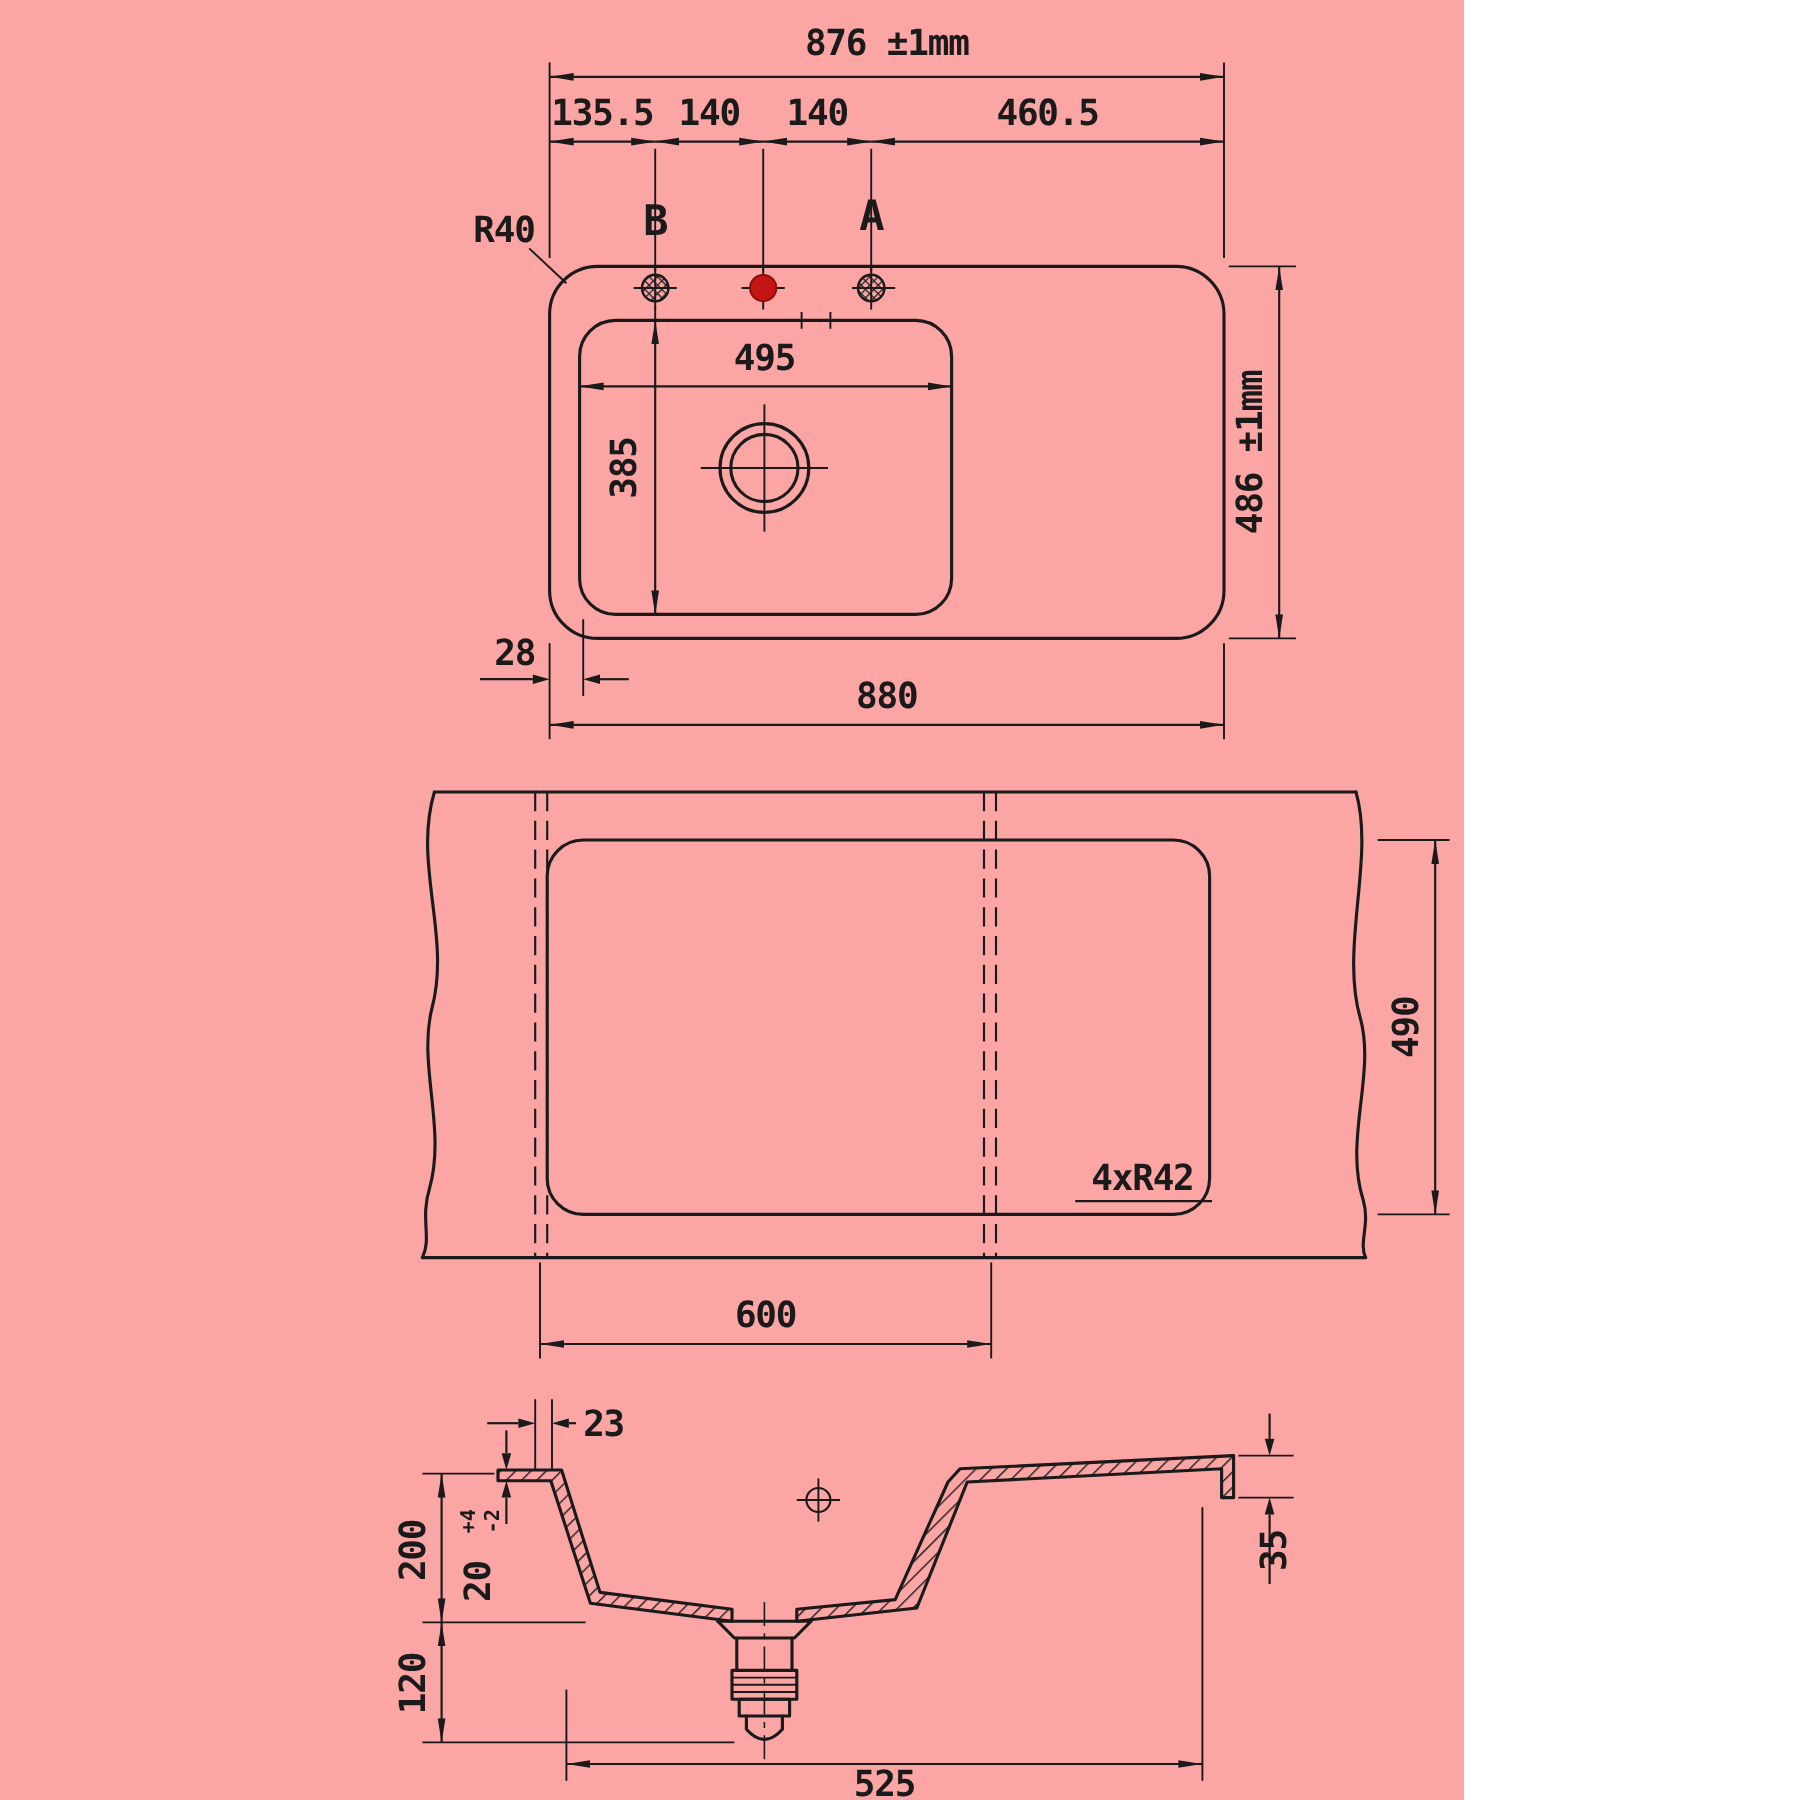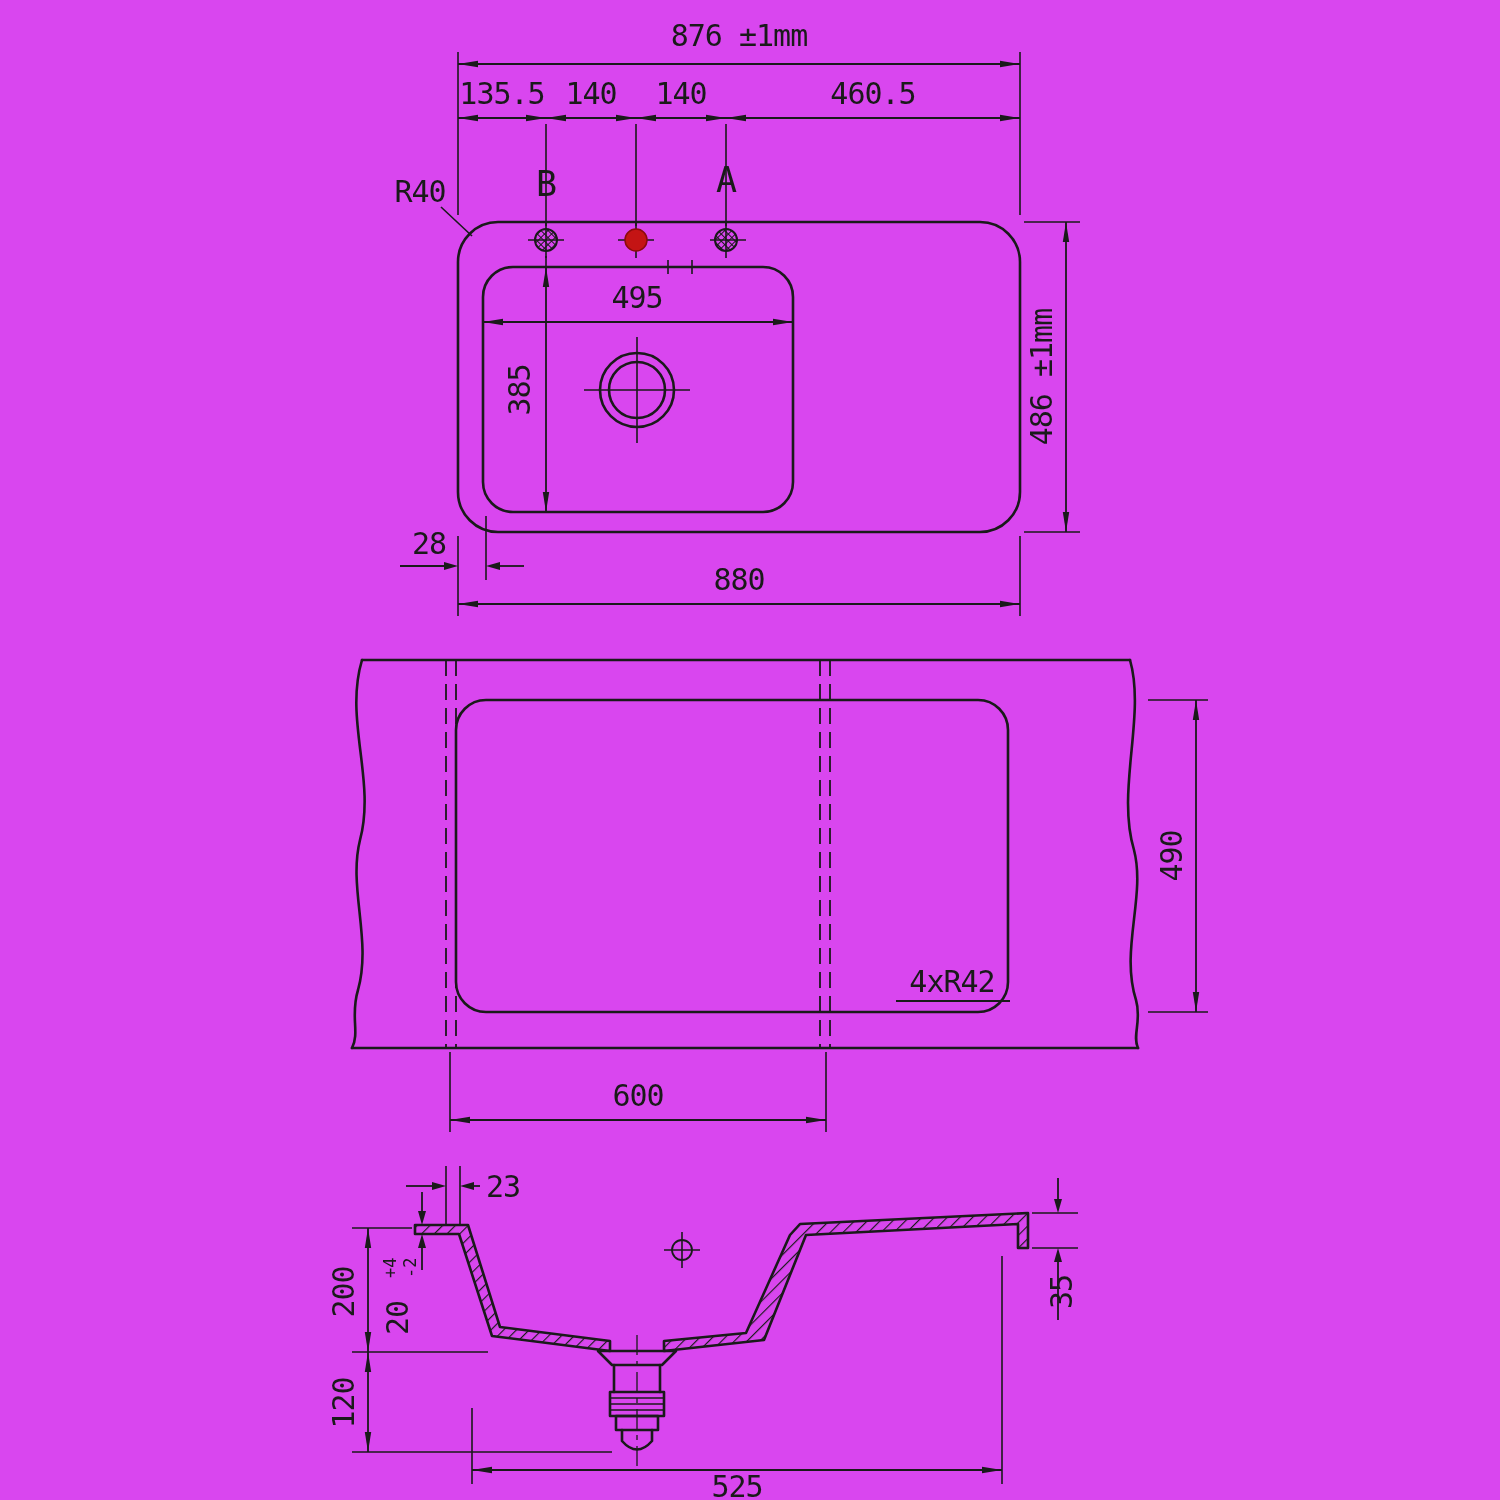--- a/index.html
+++ b/index.html
@@ -1,16 +1,16 @@
 <!DOCTYPE html>
 <html><head>
 <meta charset="utf-8">
 <style>
   html,body{margin:0;padding:0;background:#ffffff;}
-  .stage{width:1500px;height:1500px;position:relative;background:#d946ef;}
+  .stage{width:1220px;height:1500px;position:relative;background:#fca5a5;font-weight:bold;}
   svg{display:block;}
   .ln{stroke:#1a1a1a;fill:none;stroke-width:2.6;stroke-linecap:round;stroke-linejoin:round;}
   .thin{stroke:#1a1a1a;fill:none;stroke-width:1.6;}
   .dim{stroke:#1a1a1a;fill:none;stroke-width:1.8;}
   .dashed{stroke:#1a1a1a;fill:none;stroke-width:1.8;stroke-dasharray:16 8;}
   .cline{stroke:#1a1a1a;fill:none;stroke-width:1.3;stroke-dasharray:20 6 5 6;}
   .hatched{fill:url(#hatch);stroke:#1a1a1a;stroke-width:2.6;stroke-linejoin:round;}
   .arr{fill:#1a1a1a;stroke:none;}
   text{font-family:"DejaVu Sans Mono","Liberation Mono",monospace;fill:#1a1a1a;
        font-size:30px;text-anchor:middle;letter-spacing:-1px;}

